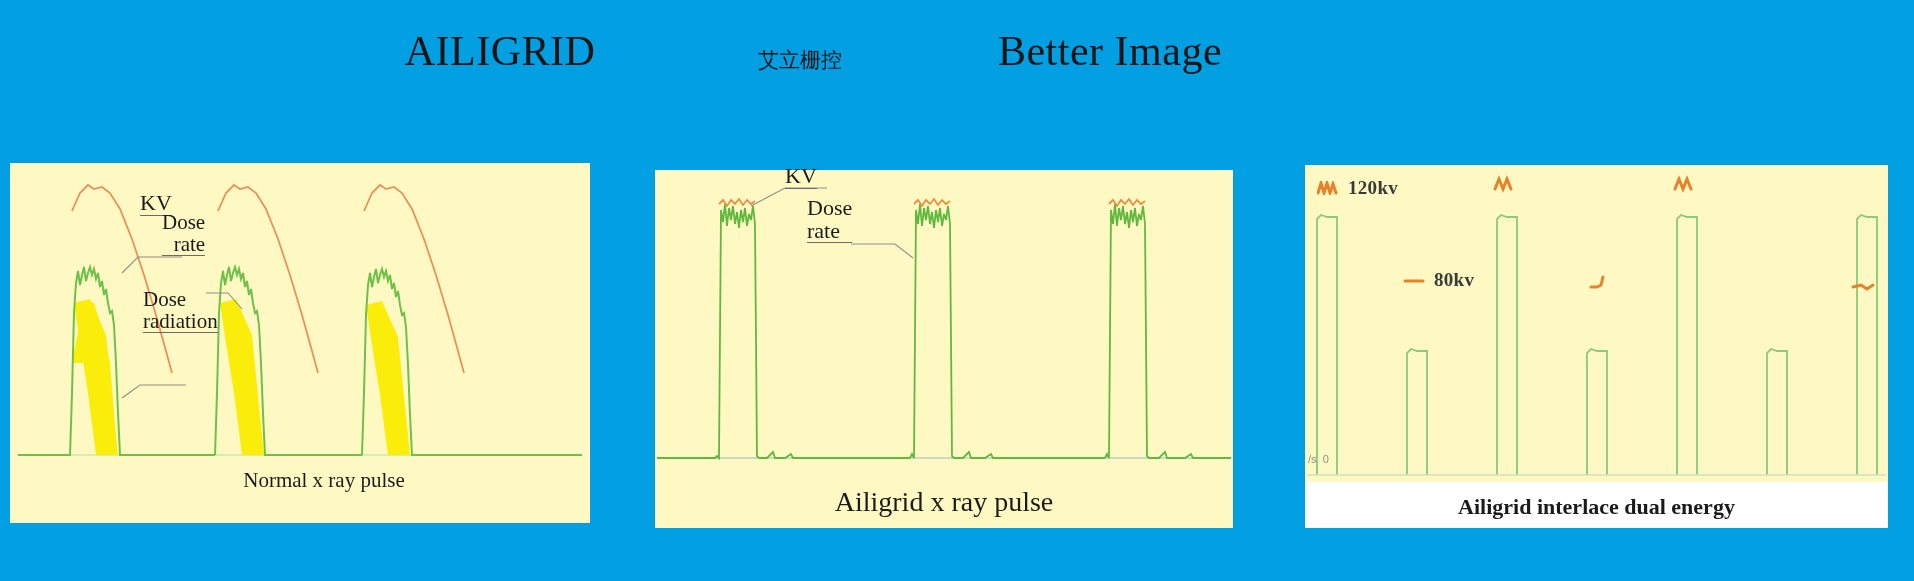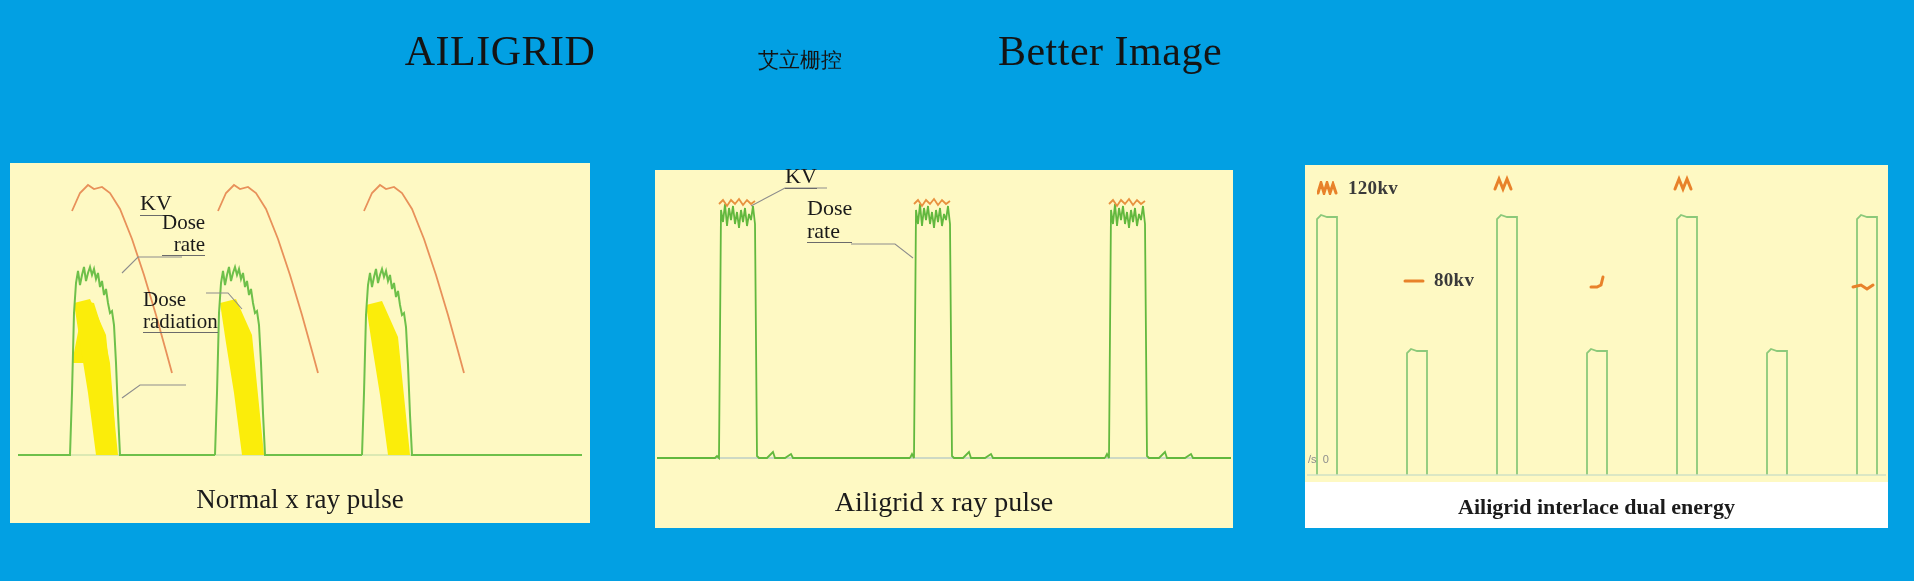--- a/index.html
+++ b/index.html
@@ -39,21 +39,21 @@
   .plot{position:absolute;left:0;top:0;width:100%;height:100%;}
   .plot svg{display:block;width:100%;height:100%;}
 
   .caption{
     position:absolute;left:0;width:100%;
     text-align:center;
     font-family:"Liberation Serif", serif;
     color:#1b1b1b;
     white-space:nowrap;
   }
-  #cap0{bottom:8px;font-size:27px;}
+  #cap0{bottom:30px;font-size:21px;margin-left:24px;}
   #cap1{bottom:10px;font-size:28px;}
   #cap2{bottom:8px;font-size:22px;font-weight:bold;text-align:center;}
 
   .capband{
     position:absolute;left:0;bottom:0;width:100%;height:46px;
     background:#ffffff;
   }
 
   .anno{
     position:absolute;

